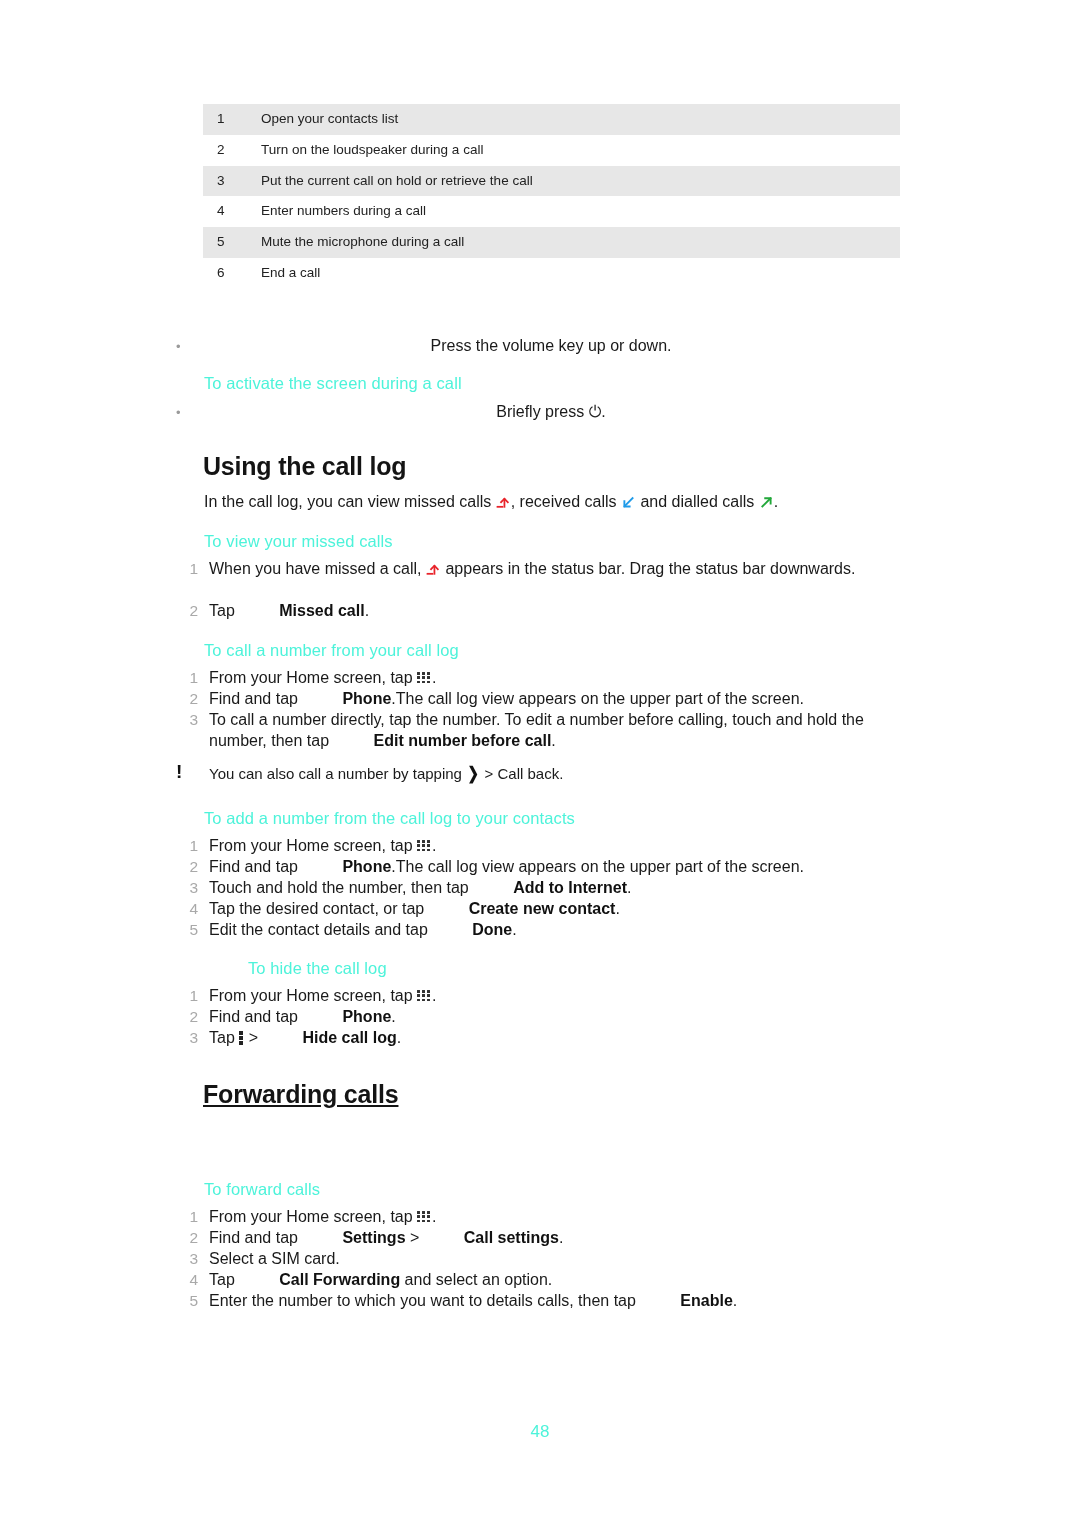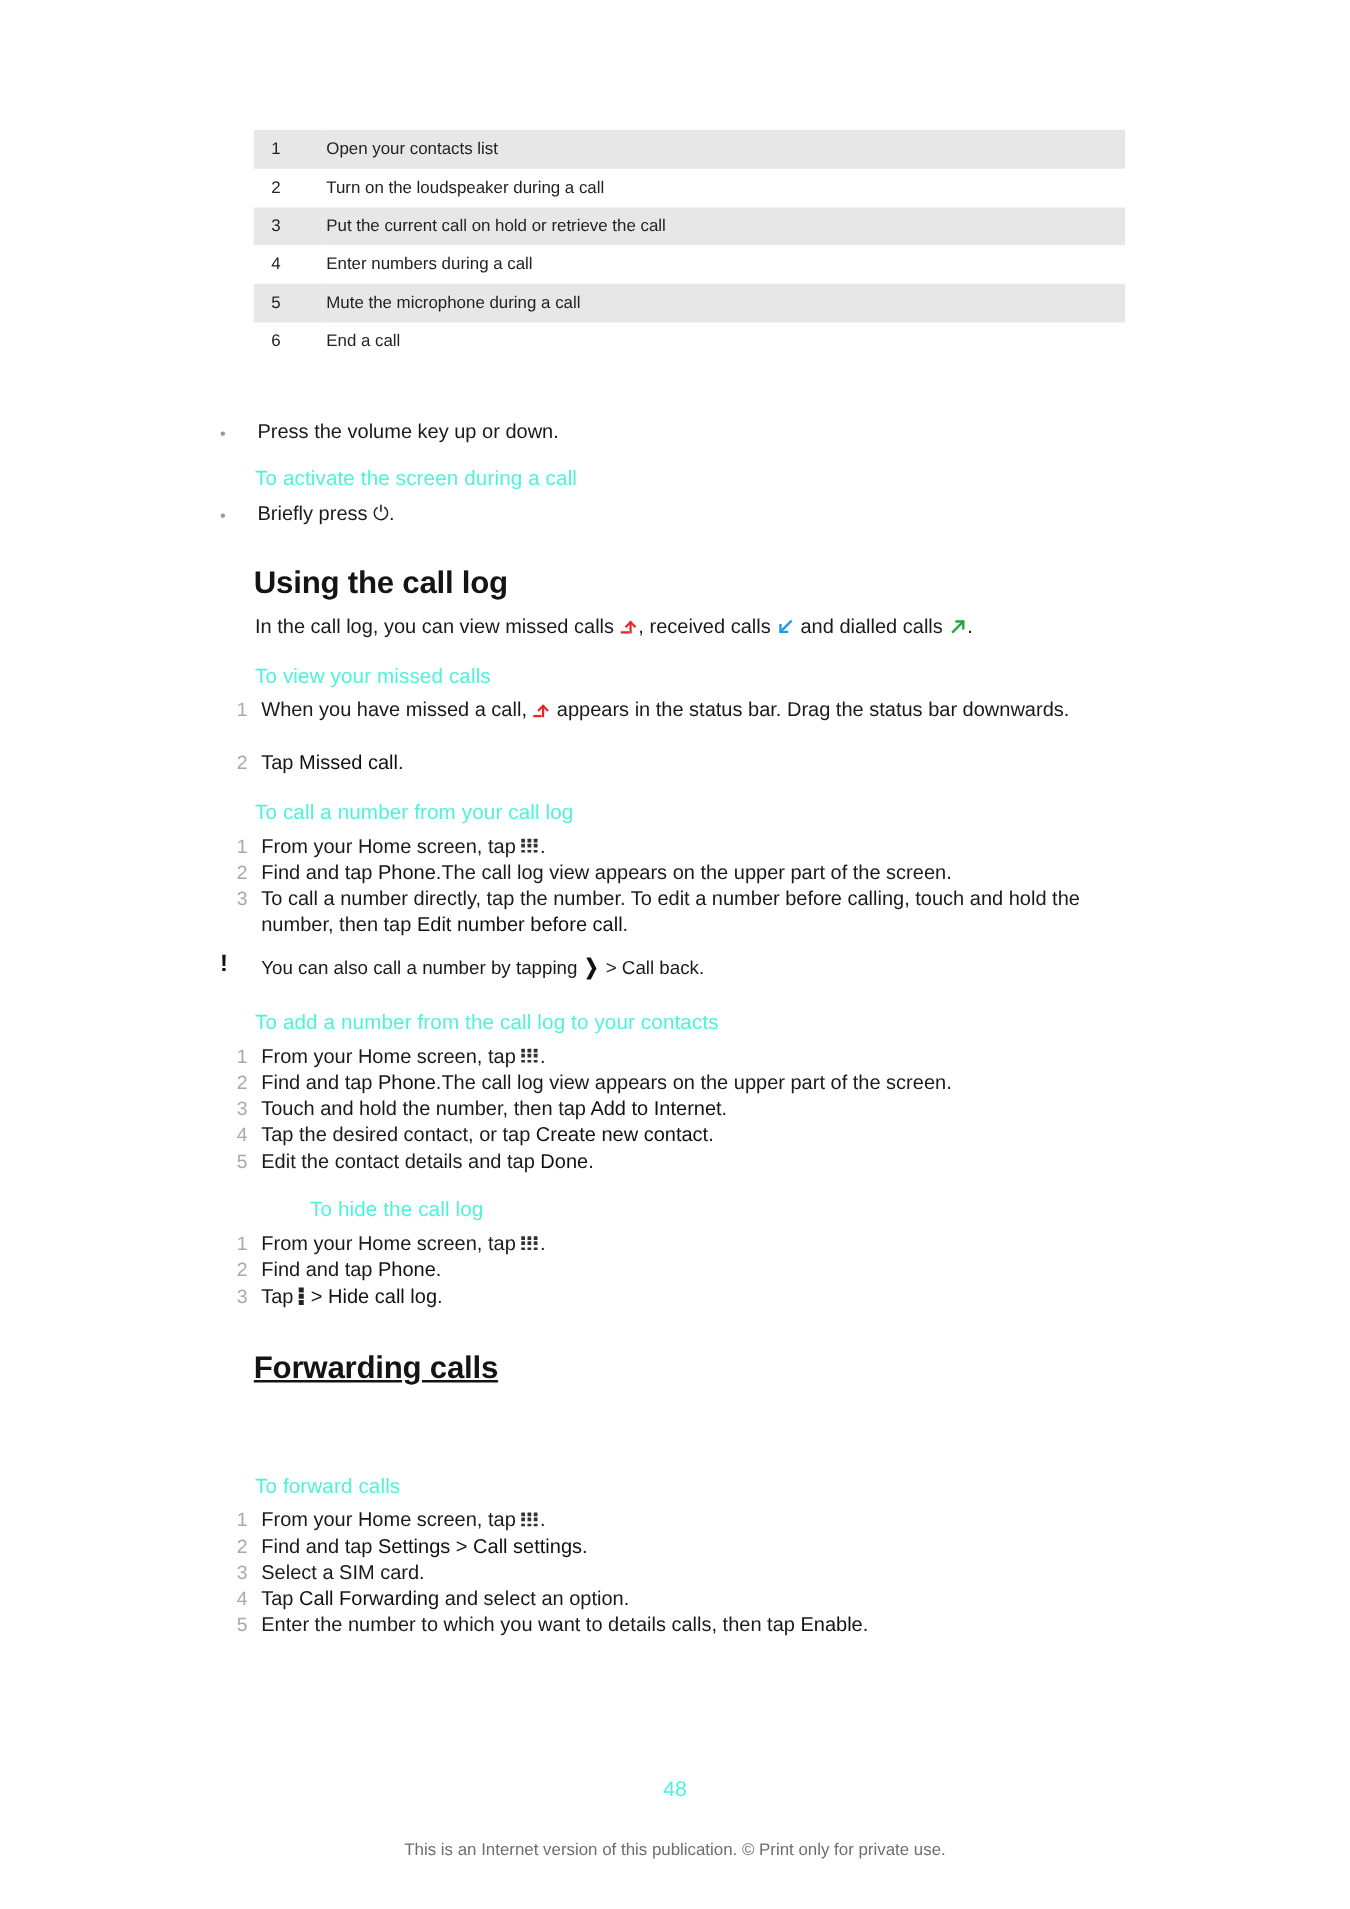--- a/index.html
+++ b/index.html
@@ -82,21 +82,21 @@
     line-height: 21px;
     color: #1a1a1a;
   }
   .bullet-row .dot {
     position: absolute;
     left: 0px;
     top: 1px;
     color: #9a9a9a;
     font-size: 13px;
   }
-  .bullet-row .txt { display: block; margin-left: 30px; }
+  .bullet-row .txt { display: block; margin-left: 30px; text-align: center; }
 
   .num-item {
     position: absolute;
     font-size: 16px;
     line-height: 20.8px;
     color: #1a1a1a;
   }
   .num-item .n {
     position: absolute;
     left: 0;
@@ -104,21 +104,21 @@
     width: 22px;
     text-align: right;
     color: #a9a9a9;
     font-size: 15.5px;
   }
   .num-item .t {
     display: block;
     margin-left: 33px;
   }
 
-  b, .b { font-weight: normal; color: #111; }
+  b, .b { font-weight: bold; color: #111; margin-left: 40px; }
 
   
   .tip {
     position: absolute;
     font-size: 15px;
     line-height: 20px;
     color: #1a1a1a;
   }
   .tip .bang {
     position: absolute;
@@ -379,15 +379,14 @@
     <span class="n">4</span>
     <span class="t"><span>Tap </span><b>Call Forwarding</b><span> and select an option.</span></span>
   </div>
 
   <div class="num-item" style="left:176px; top:1291px; width:710px;">
     <span class="n">5</span>
     <span class="t"><span>Enter the number to which you want to details calls, then tap </span><b>Enable</b><span>.</span></span>
   </div>
 
   <div class="page-number">48</div>
-  <div class="footer-note">This is an Internet version of this publication. © Print only for private use.</div>
 
 </div>
 
 </body></html>

